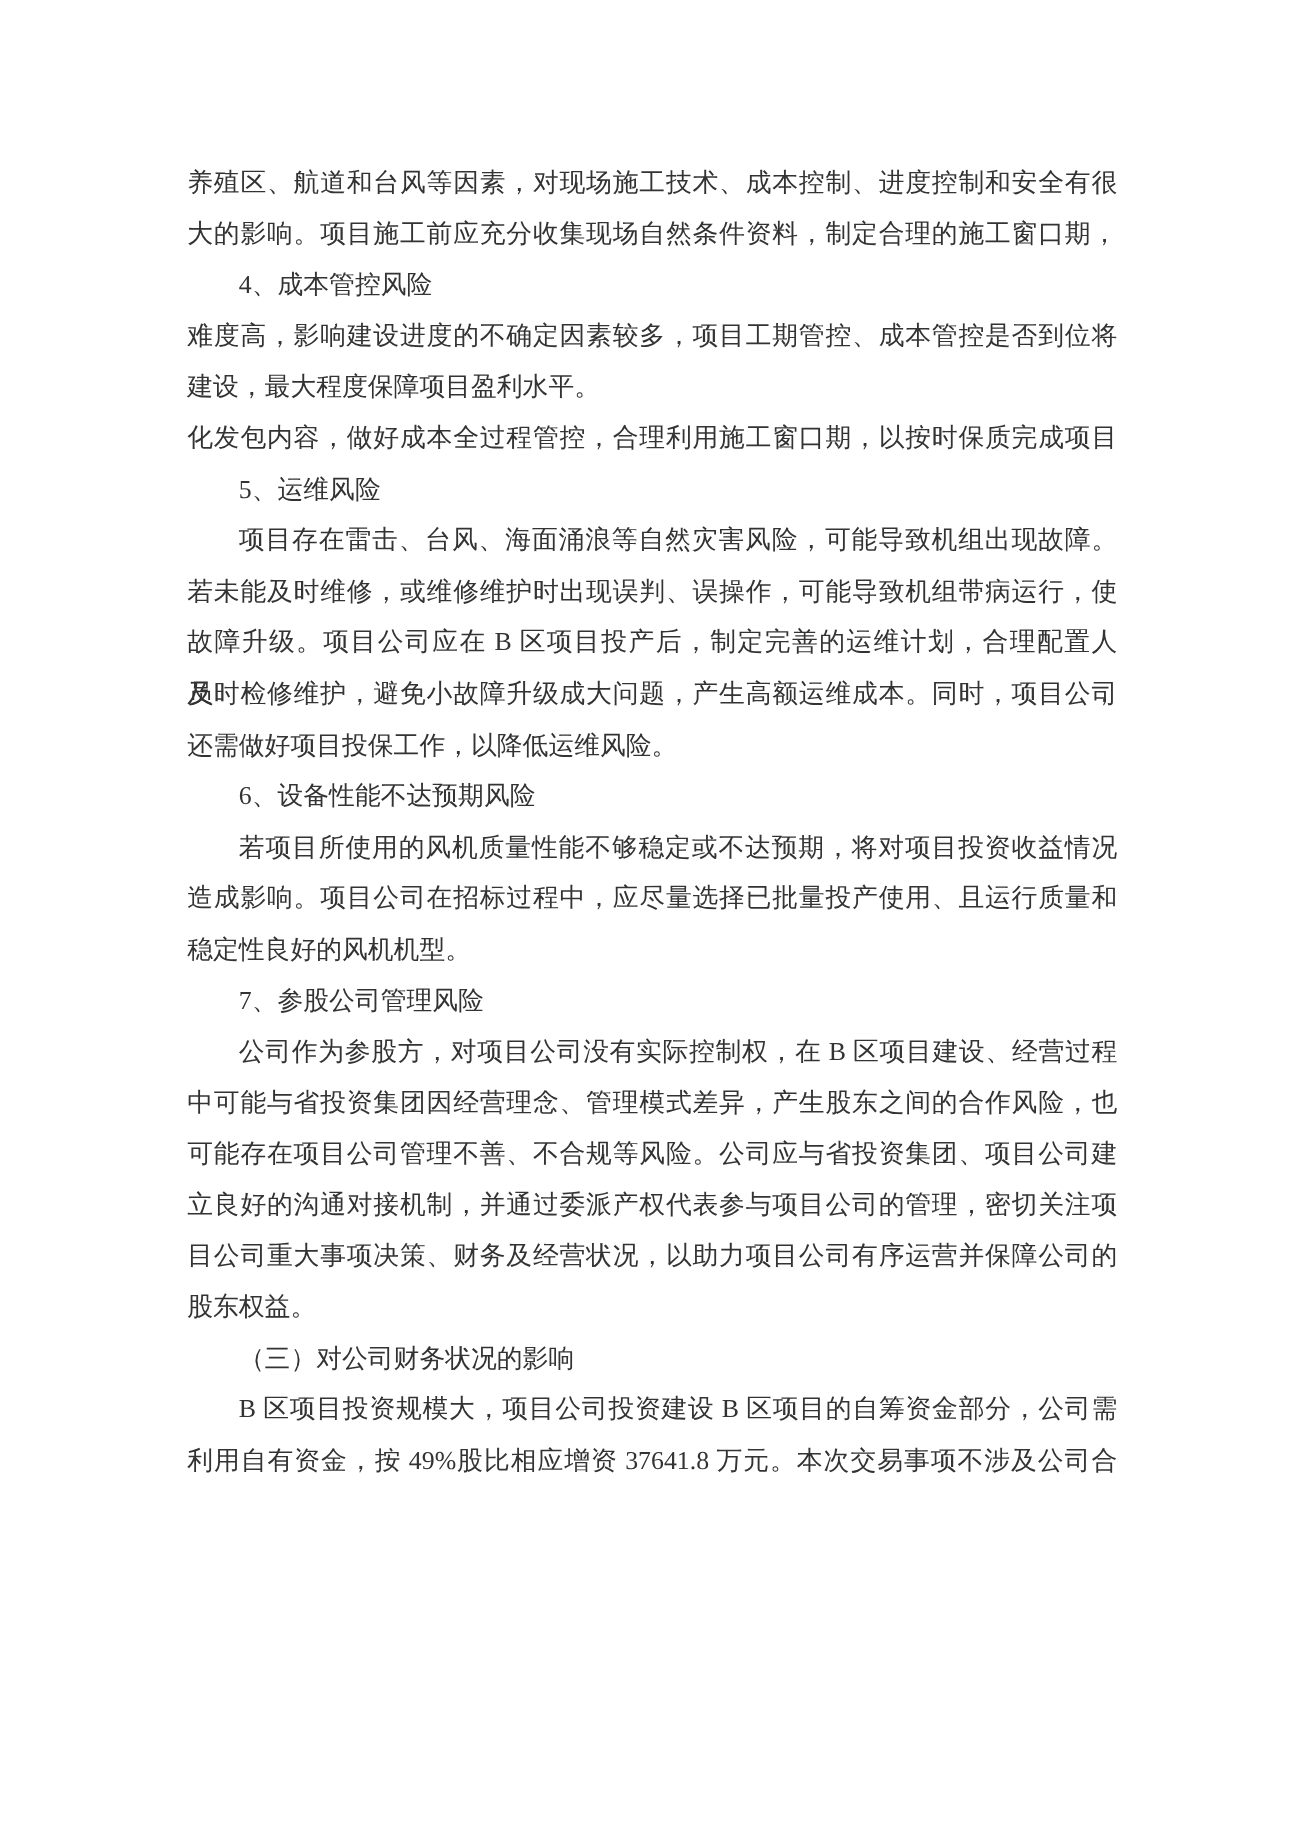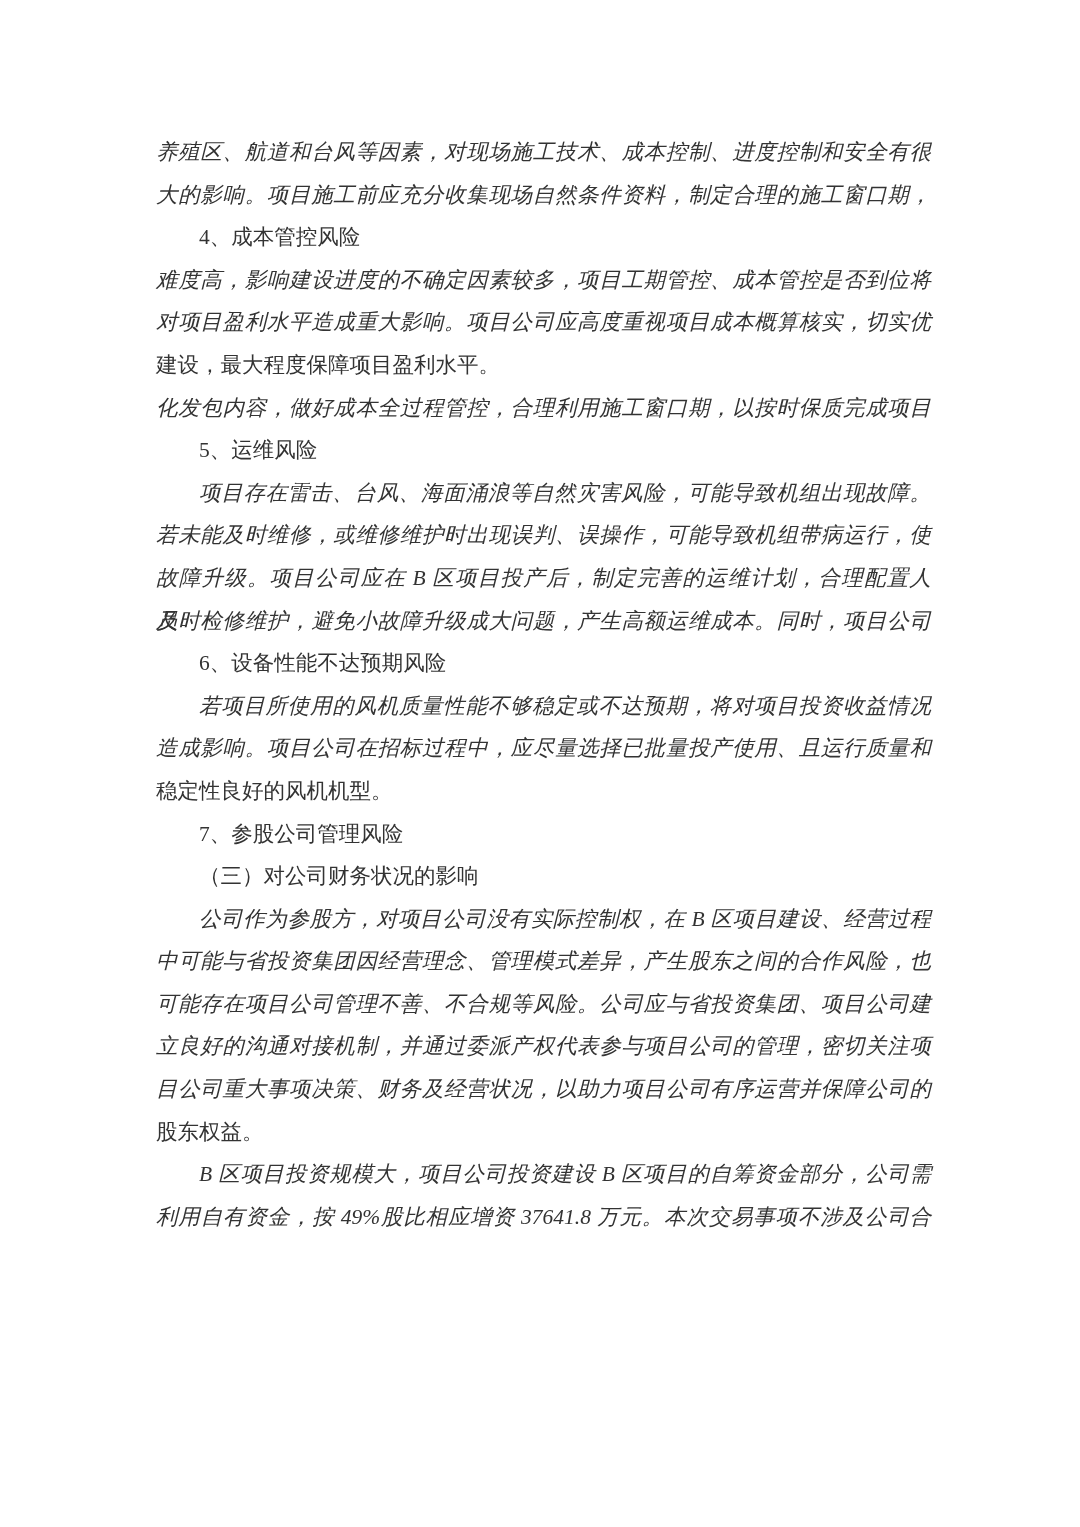--- a/index.html
+++ b/index.html
@@ -32,21 +32,20 @@
     color: #333333;
     letter-spacing: 0;
   }
   .text-line {
     height: 42.6px;
     overflow: visible;
   }
   .text-line.full {
     text-align: justify;
     text-align-last: justify;
-    font-style: italic;
   }
   .text-line.natural {
     text-align: center;
     text-align-last: left;
   }
   .text-line.ind {
     text-indent: 2em;
   }
   .block {
     margin: 0;
@@ -60,53 +59,53 @@
   <div class="doc" id="doc">
       <div class="block">
         <div class="text-line full">养殖区、航道和台风等因素，对现场施工技术、成本控制、进度控制和安全有很</div>
         <div class="text-line full">大的影响。项目施工前应充分收集现场自然条件资料，制定合理的施工窗口期，</div>
       </div>
       <div class="block">
         <div class="text-line natural ind">4、成本管控风险</div>
       </div>
       <div class="block">
         <div class="text-line full">难度高，影响建设进度的不确定因素较多，项目工期管控、成本管控是否到位将</div>
-        <div class="text-line full">对项目盈利水平造成重大影响。项目公司应高度重视项目成本概算核实，切实优</div>
         <div class="text-line natural">建设，最大程度保障项目盈利水平。</div>
         <div class="text-line full">化发包内容，做好成本全过程管控，合理利用施工窗口期，以按时保质完成项目</div>
       </div>
       <div class="block">
         <div class="text-line natural ind">5、运维风险</div>
       </div>
       <div class="block">
         <div class="text-line full ind">项目存在雷击、台风、海面涌浪等自然灾害风险，可能导致机组出现故障。</div>
         <div class="text-line full">若未能及时维修，或维修维护时出现误判、误操作，可能导致机组带病运行，使</div>
         <div class="text-line full">故障升级。项目公司应在 B 区项目投产后，制定完善的运维计划，合理配置人员，</div>
         <div class="text-line full">及时检修维护，避免小故障升级成大问题，产生高额运维成本。同时，项目公司</div>
+        <div class="text-line natural">还需做好项目投保工作，以降低运维风险。</div>
       </div>
       <div class="block">
         <div class="text-line natural ind">6、设备性能不达预期风险</div>
       </div>
       <div class="block">
         <div class="text-line full ind">若项目所使用的风机质量性能不够稳定或不达预期，将对项目投资收益情况</div>
         <div class="text-line full">造成影响。项目公司在招标过程中，应尽量选择已批量投产使用、且运行质量和</div>
         <div class="text-line natural">稳定性良好的风机机型。</div>
       </div>
       <div class="block">
         <div class="text-line natural ind">7、参股公司管理风险</div>
       </div>
       <div class="block">
-        <div class="text-line natural ind">（三）对公司财务状况的影响</div>
-      </div>
-      <div class="block">
         <div class="text-line full ind">公司作为参股方，对项目公司没有实际控制权，在 B 区项目建设、经营过程</div>
         <div class="text-line full">中可能与省投资集团因经营理念、管理模式差异，产生股东之间的合作风险，也</div>
         <div class="text-line full">可能存在项目公司管理不善、不合规等风险。公司应与省投资集团、项目公司建</div>
         <div class="text-line full">立良好的沟通对接机制，并通过委派产权代表参与项目公司的管理，密切关注项</div>
         <div class="text-line full">目公司重大事项决策、财务及经营状况，以助力项目公司有序运营并保障公司的</div>
         <div class="text-line natural">股东权益。</div>
+      </div>
+      <div class="block">
+        <div class="text-line natural ind">（三）对公司财务状况的影响</div>
       </div>
       <div class="block">
         <div class="text-line full ind">B 区项目投资规模大，项目公司投资建设 B 区项目的自筹资金部分，公司需</div>
         <div class="text-line full">利用自有资金，按 49%股比相应增资 37641.8 万元。本次交易事项不涉及公司合</div>
       </div>
     </div>
 </div>
 
 </body></html>

